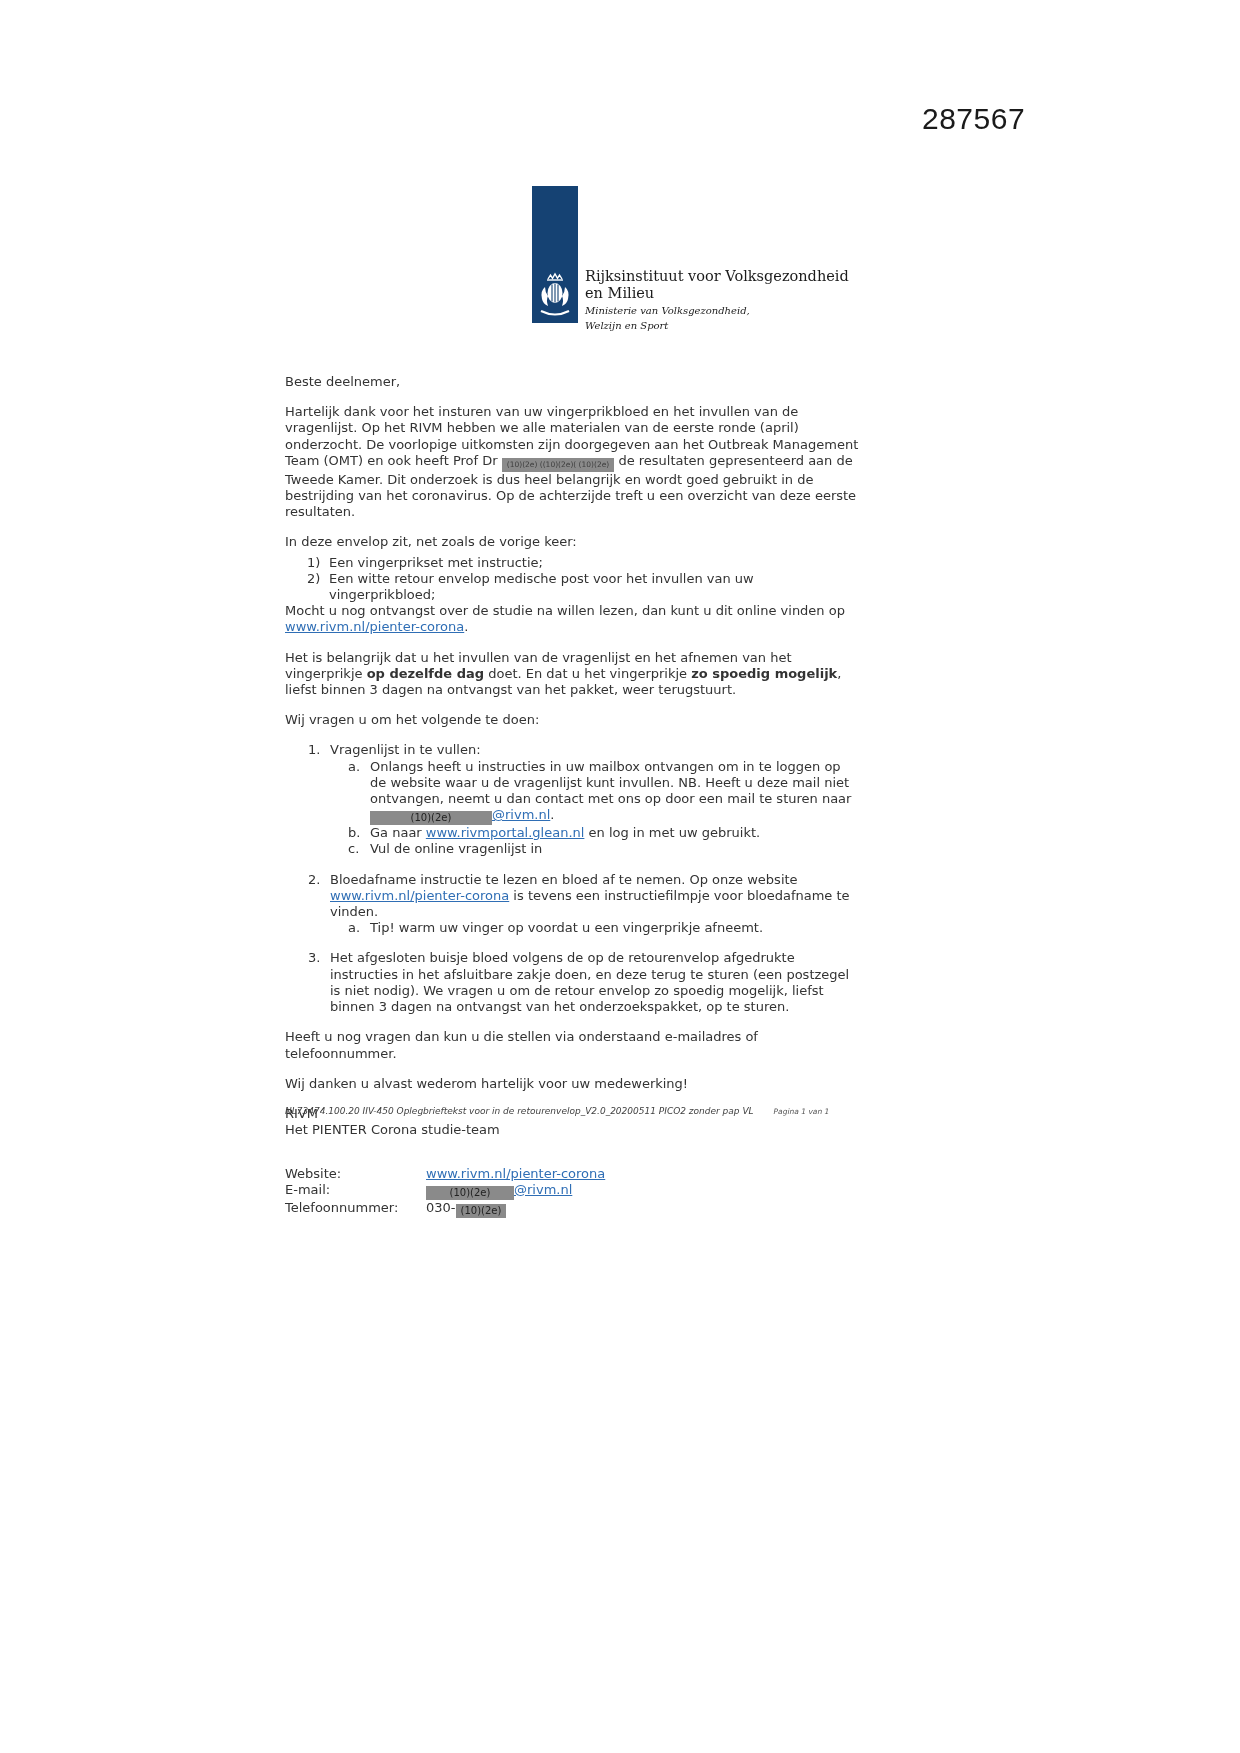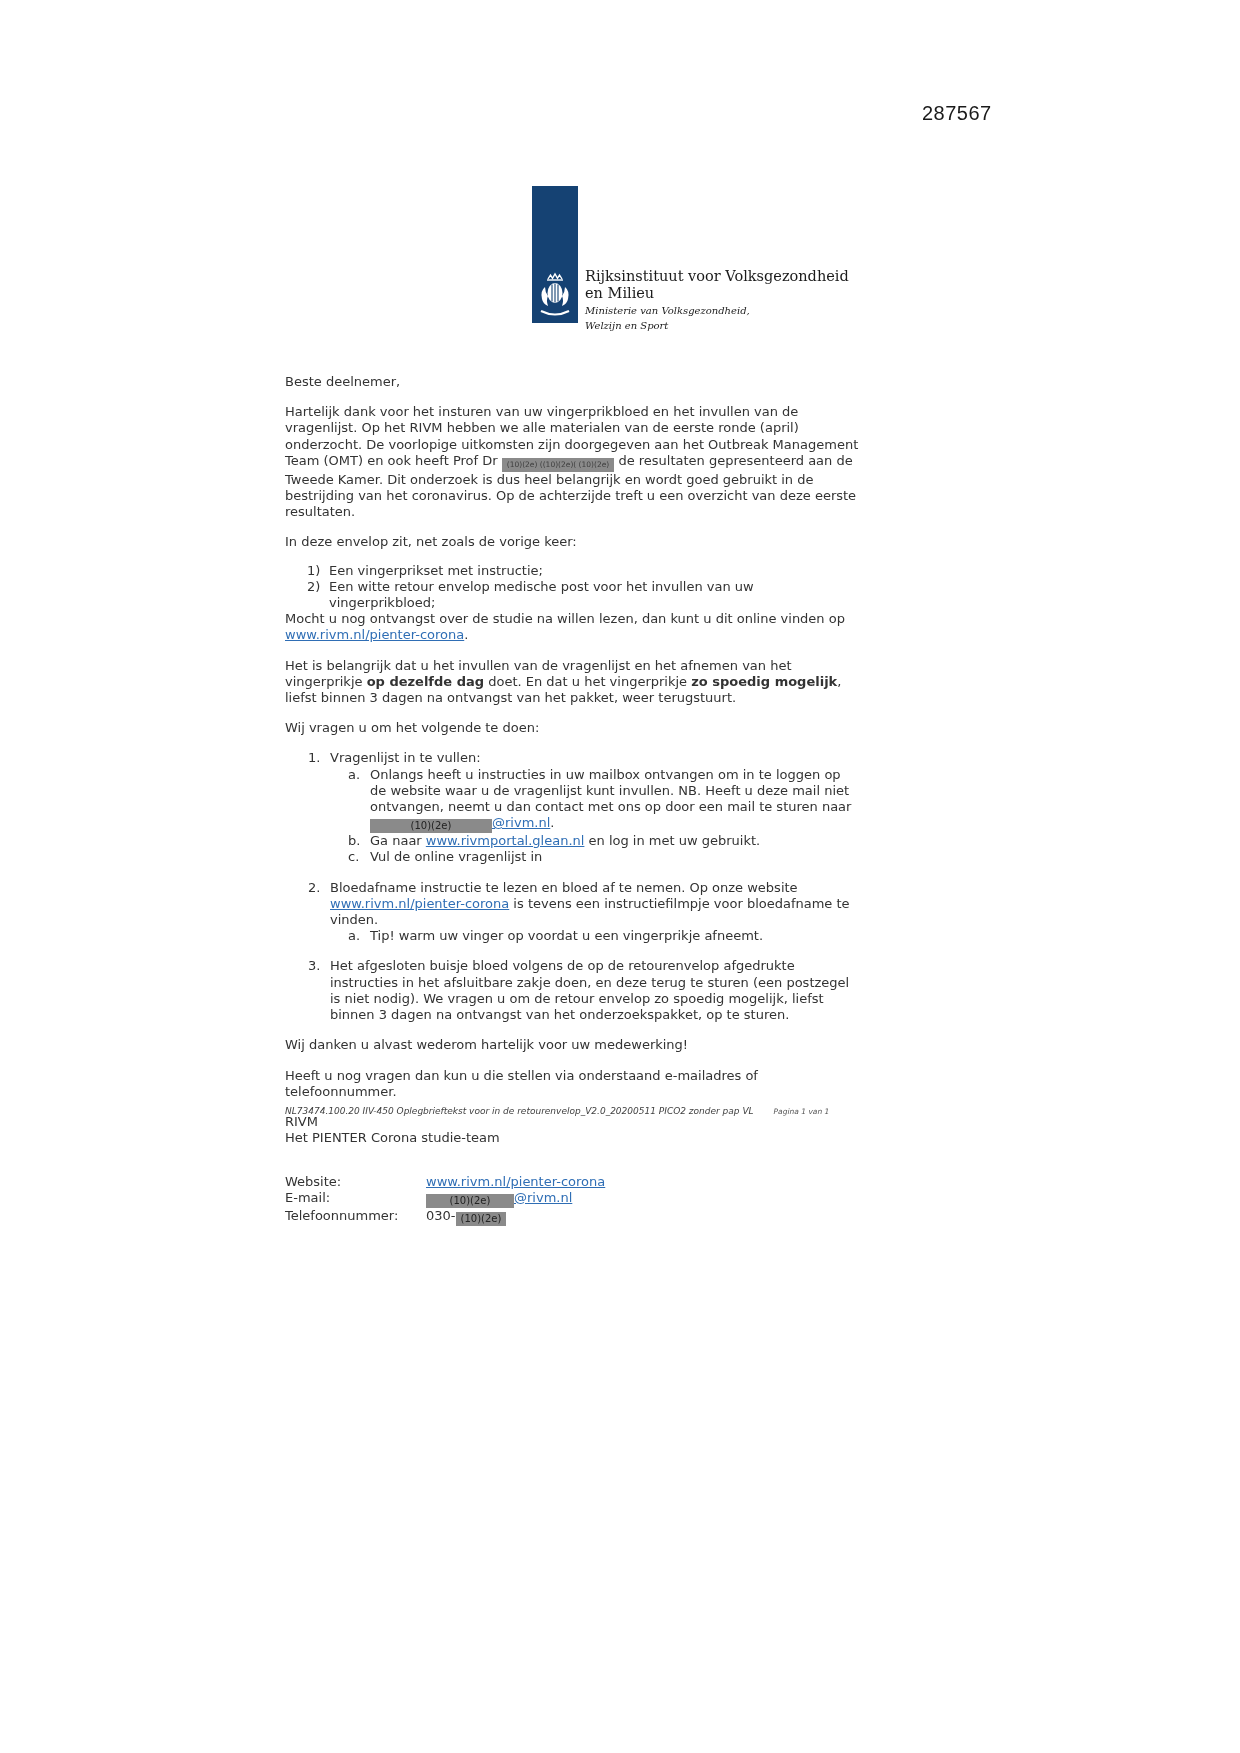--- a/index.html
+++ b/index.html
@@ -7,21 +7,21 @@
   body {
     width: 1240px; height: 1753px;
     background: #ffffff;
     font-family: "DejaVu Sans", sans-serif;
     color: #333333;
     position: relative;
   }
   .doc-number {
     position: absolute; top: 102px; left: 922px;
     font-family: "Liberation Sans", sans-serif;
-    font-size: 20px; color: #1a1a1a; letter-spacing: 0.5px;
+    font-size: 30px; color: #1a1a1a; letter-spacing: 0.5px;
   }
   
   .logo { position: absolute; top: 186px; left: 532px; }
   .logo-bar { width: 46px; height: 137px; background: #154273; position: relative; }
   .crest { position: absolute; bottom: 4px; left: 50%; transform: translateX(-50%); }
   .logo-text {
     position: absolute; left: 53px; top: 82px; width: 320px;
     font-family: "DejaVu Serif", serif;
     font-size: 14.5px; line-height: 16.5px; color: #1b1b1b;
   }
@@ -97,21 +97,21 @@
     </div>
   </div>
 </div>
 
 <div class="letter">
 
   <p>Beste deelnemer,</p>
 
   <p><span>Hartelijk dank voor het insturen van uw vingerprikbloed en het invullen van de vragenlijst. Op het RIVM hebben we alle materialen van de eerste ronde (april) onderzocht. De voorlopige uitkomsten zijn doorgegeven aan het Outbreak Management Team (OMT) en ook heeft Prof Dr </span><span class="redact redact-p1">(10)(2e) ((10)(2e)( (10)(2e)</span><span> de resultaten gepresenteerd aan de Tweede Kamer. Dit onderzoek is dus heel belangrijk en wordt goed gebruikt in de bestrijding van het coronavirus. Op de achterzijde treft u een overzicht van deze eerste resultaten.</span></p>
 
-  <p style="margin-bottom:12px">In deze envelop zit, net zoals de vorige keer:</p>
+  <p style="margin-bottom:4px">In deze envelop zit, net zoals de vorige keer:</p>
   <div class="li indent1">
     <span class="num">1)</span>
     <span>Een vingerprikset met instructie;</span>
   </div>
   <div class="li indent1">
     <span class="num">2)</span>
     <span>Een witte retour envelop medische post voor het invullen van uw vingerprikbloed;</span>
   </div>
 
   <p class="gap-top"><span>Mocht u nog ontvangst over de studie na willen lezen, dan kunt u dit online vinden op </span><a class="link" href="#">www.rivm.nl/pienter-corona</a><span>.</span></p>
@@ -144,23 +144,23 @@
   <div class="li indent3">
     <span class="num">a.</span>
     <span>Tip! warm uw vinger op voordat u een vingerprikje afneemt.</span>
   </div>
 
   <div class="li indent2 gap-top" style="margin-bottom:14px">
     <span class="num">3.</span>
     <span>Het afgesloten buisje bloed volgens de op de retourenvelop afgedrukte instructies in het afsluitbare zakje doen, en deze terug te sturen (een postzegel is niet nodig). We vragen u om de  retour envelop zo spoedig mogelijk, liefst binnen 3 dagen na ontvangst van het onderzoekspakket, op te sturen.</span>
   </div>
 
+  <p>Heeft u nog vragen dan kun u die stellen via onderstaand e-mailadres of telefoonnummer.</p>
+
   <p>Wij danken u alvast wederom hartelijk voor uw medewerking!</p>
-
-  <p>Heeft u nog vragen dan kun u die stellen via onderstaand e-mailadres of telefoonnummer.</p>
 
   <div>RIVM</div>
   <div>Het PIENTER Corona studie-team</div>
 
   <div class="contact">
     <div class="contact-row">
       <span class="contact-label">Website:</span>
       <a class="link" href="#">www.rivm.nl/pienter-corona</a>
     </div>
     <div class="contact-row">

